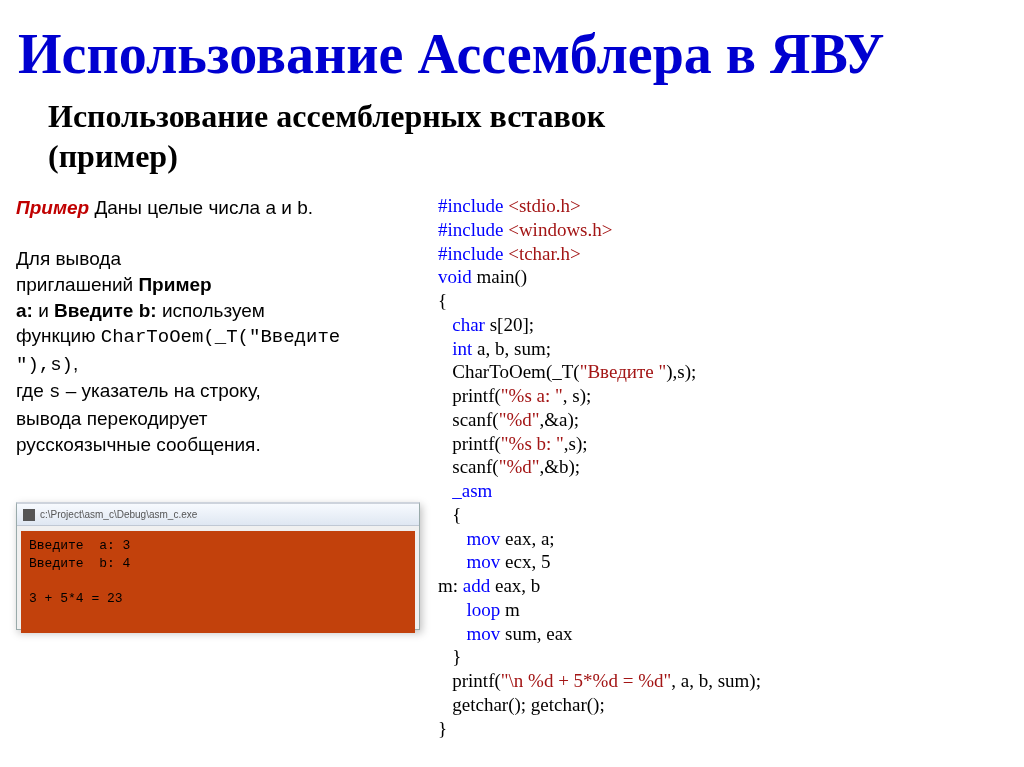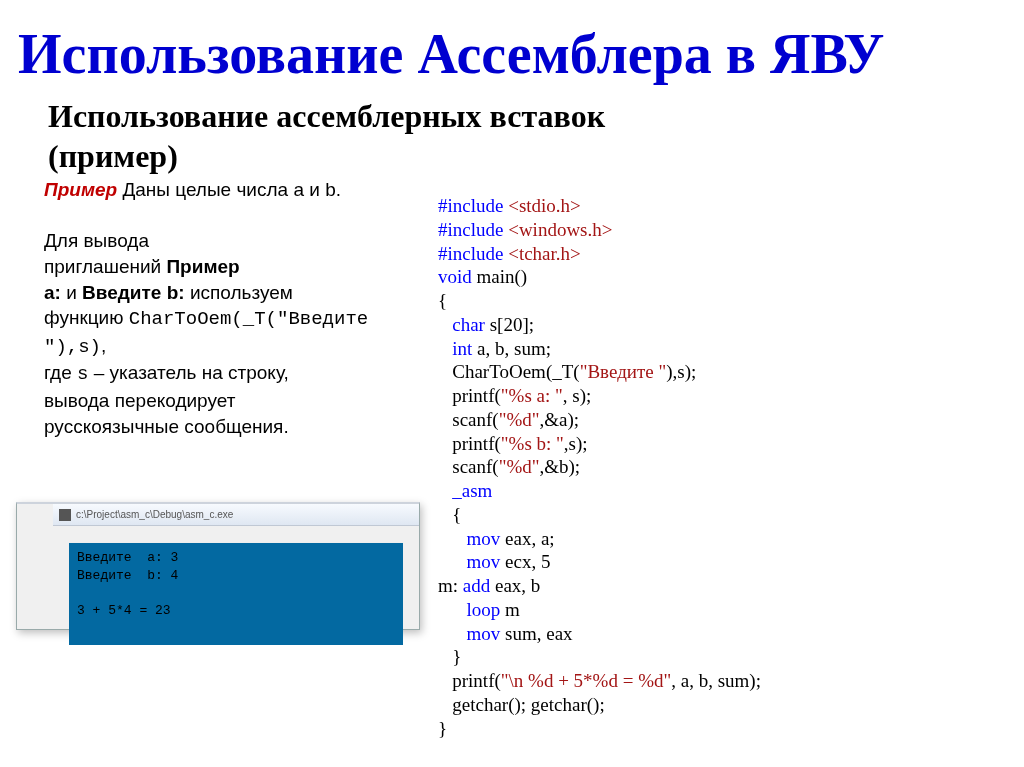--- a/index.html
+++ b/index.html
@@ -21,27 +21,26 @@
   .subtitle {
     color: #000;
     font-size: 32px;
     font-weight: bold;
     padding: 0 0 18px 48px;
     line-height: 1.25;
   }
   .left-col {
     position: absolute;
     left: 16px;
-    top: 177px;
+    top: 195px;
     width: 400px;
     font-family: Verdana, sans-serif;
     font-size: 19px;
     line-height: 1.35;
     color: #000;
-    margin-left: 28px;
   }
   .example-word {
     color: #c00000;
     font-weight: bold;
     font-style: italic;
   }
   .bold-sans { font-weight: bold; }
   .code-inline { font-family: "Courier New", monospace; }
   .right-col {
     position: absolute;
@@ -60,41 +59,40 @@
     position: absolute;
     left: 16px;
     top: 502px;
     width: 404px;
     height: 128px;
     background: #f0f0f0;
     border: 1px solid #9aa;
     border-top: 2px solid #cdd3dc;
     box-shadow: 2px 3px 8px rgba(0,0,0,0.25);
     font-family: "Courier New", monospace;
-    padding-left: 36px;
   }
   .console-titlebar {
     height: 22px;
     background: linear-gradient(#f7fafe, #dfe7f2);
     border-bottom: 1px solid #c0c8d4;
     display: flex;
     align-items: center;
     padding: 0 6px;
     font-family: Tahoma, sans-serif;
     font-size: 10px;
     color: #555;
   }
   .console-titlebar .win-icon {
     width: 12px; height: 12px;
     background: #555;
     margin-right: 5px;
   }
   .console-body {
-    background: #0369a1;
-    margin: 16px;
+    background: #c2410c;
+    margin: 4px;
     padding: 6px 8px;
     font-size: 13px;
     line-height: 1.35;
     color: #000;
     white-space: pre;
     height: calc(100% - 22px);
     border-top: 1px solid #eee;
   }
 </style>
 </head>

